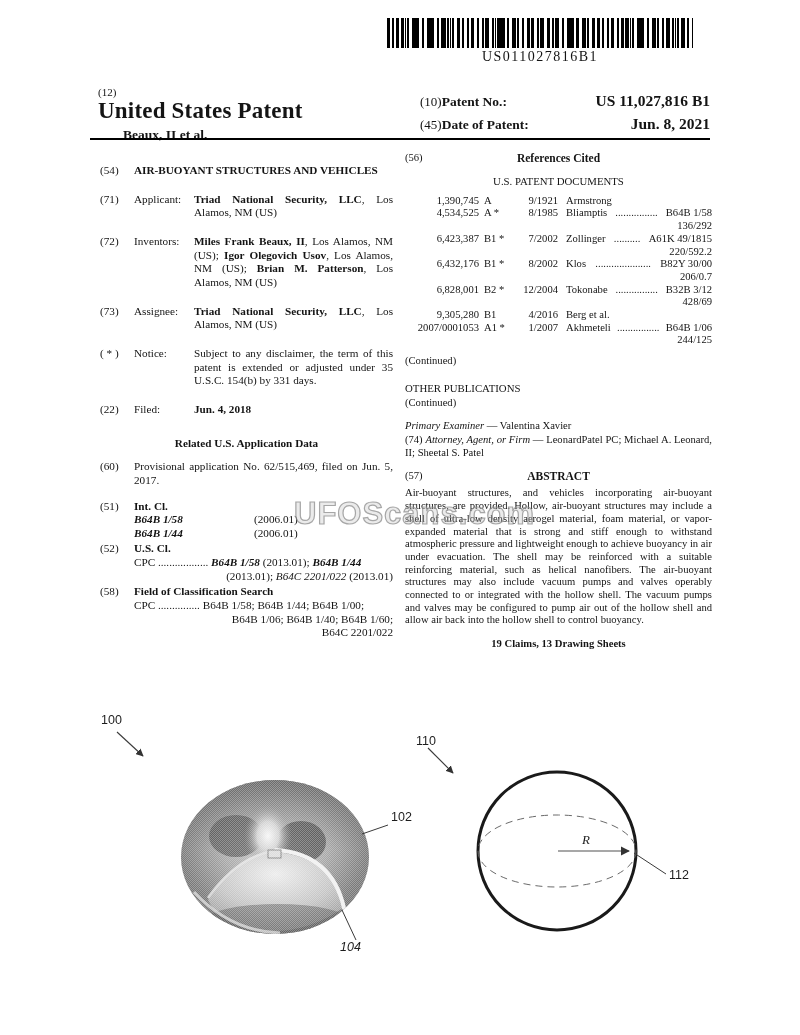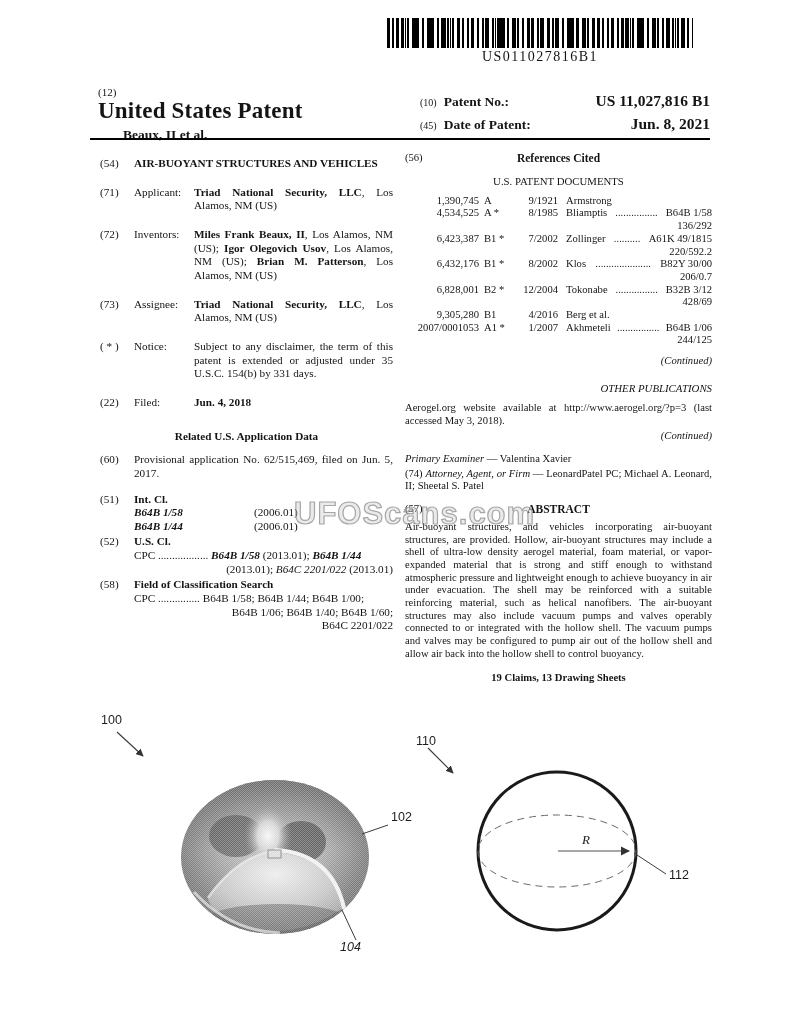--- a/index.html
+++ b/index.html
@@ -27,29 +27,29 @@
 
   
   .hdr-left{position:absolute;left:98px;top:86px;}
   .hdr-line1{display:flex;align-items:baseline;flex-direction:column;}
   .hdr-tag{font-size:11px;margin-right:8px;}
   .hdr-title{font-size:23px;font-weight:700;letter-spacing:0.2px;}
   .hdr-party{font-size:13.5px;font-weight:700;margin:3px 0 0 25px;}
 
   .hdr-right{position:absolute;left:420px;top:92px;width:290px;}
   .hdr-row{display:flex;align-items:baseline;margin-bottom:5px;}
-  .hnum{font-size:10px;margin-right:7px;}
+  .hnum{font-size:13px;}
   .hlabel{font-size:13.5px;font-weight:700;}
   .hval{margin-left:auto;font-size:15.5px;font-weight:700;}
 
   .rule{position:absolute;left:90px;top:138px;width:620px;height:0;border-top:2px solid #000;}
 
   
   .col-left{
-    position:absolute;left:100px;top:157px;width:293px;
+    position:absolute;left:100px;top:164px;width:293px;
     font-size:11.2px;line-height:1.22;
   }
   .item{display:flex;margin-bottom:15px;}
   .tag{flex:none;width:34px;}
   .lbl{flex:none;width:60px;}
   .val{flex:1;text-align:justify;}
   .val-noj{flex:1;}
   .title54{flex:1;font-weight:700;}
   .related-h{text-align:center;font-weight:700;margin:20px 0 10px;}
   .subcol{flex:1;}
@@ -69,21 +69,21 @@
   .r-spacer{flex:none;width:42px;}
   .r-sub{text-align:center;margin-bottom:7px;font-size:10.8px;}
   .ref{display:flex;white-space:nowrap;}
   .rnum{flex:none;width:74px;text-align:right;}
   .rkind{flex:none;width:32px;padding-left:5px;}
   .rdate{flex:none;width:42px;text-align:right;padding-right:8px;}
   .rrest{flex:1;display:flex;overflow:hidden;}
   .rdots{flex:1;overflow:hidden;padding:0 2px;text-align:center;}
   .rcls{flex:none;}
   .ref2{text-align:right;}
-  .centered{text-align:right;font-style:italic;}
+  .centered{text-align:left;}
   .cont1{margin:8px 0 14px;}
   .pubs{text-align:justify;margin:7px 0 3px;}
   .cont2{margin:2px 0 10px;}
   .pe-line{margin-top:2px;}
   .atty{text-align:justify;margin-top:2px;}
   .abs-headrow{display:flex;margin:10px 0 4px;}
   .abstract{text-align:justify;}
   .claims{text-align:center;font-weight:700;margin-top:11px;}
 
   
@@ -291,21 +291,20 @@
         <span>Akhmeteli</span>
         <span class="rdots">................</span>
         <span class="rcls">B64B 1/06</span>
       </span>
   </div>
   <div class="ref2">244/125</div>
 
   <div class="centered cont1">(Continued)</div>
 
   <div class="centered" style="font-size:10.8px;">OTHER PUBLICATIONS</div>
-  <div class="pubs">Aerogel.org website available at http://www.aerogel.org/?p=3 (last accessed May 3, 2018).</div>
   <div class="centered cont2">(Continued)</div>
 
   <div class="pe-line">
     <span class="i">Primary Examiner</span><span> — Valentina Xavier</span>
   </div>
   <div class="atty">
     <span>(74) </span><span class="i">Attorney, Agent, or Firm</span><span> — LeonardPatel PC; Michael A. Leonard, II; Sheetal S. Patel</span>
   </div>
 
   <div class="abs-headrow">

